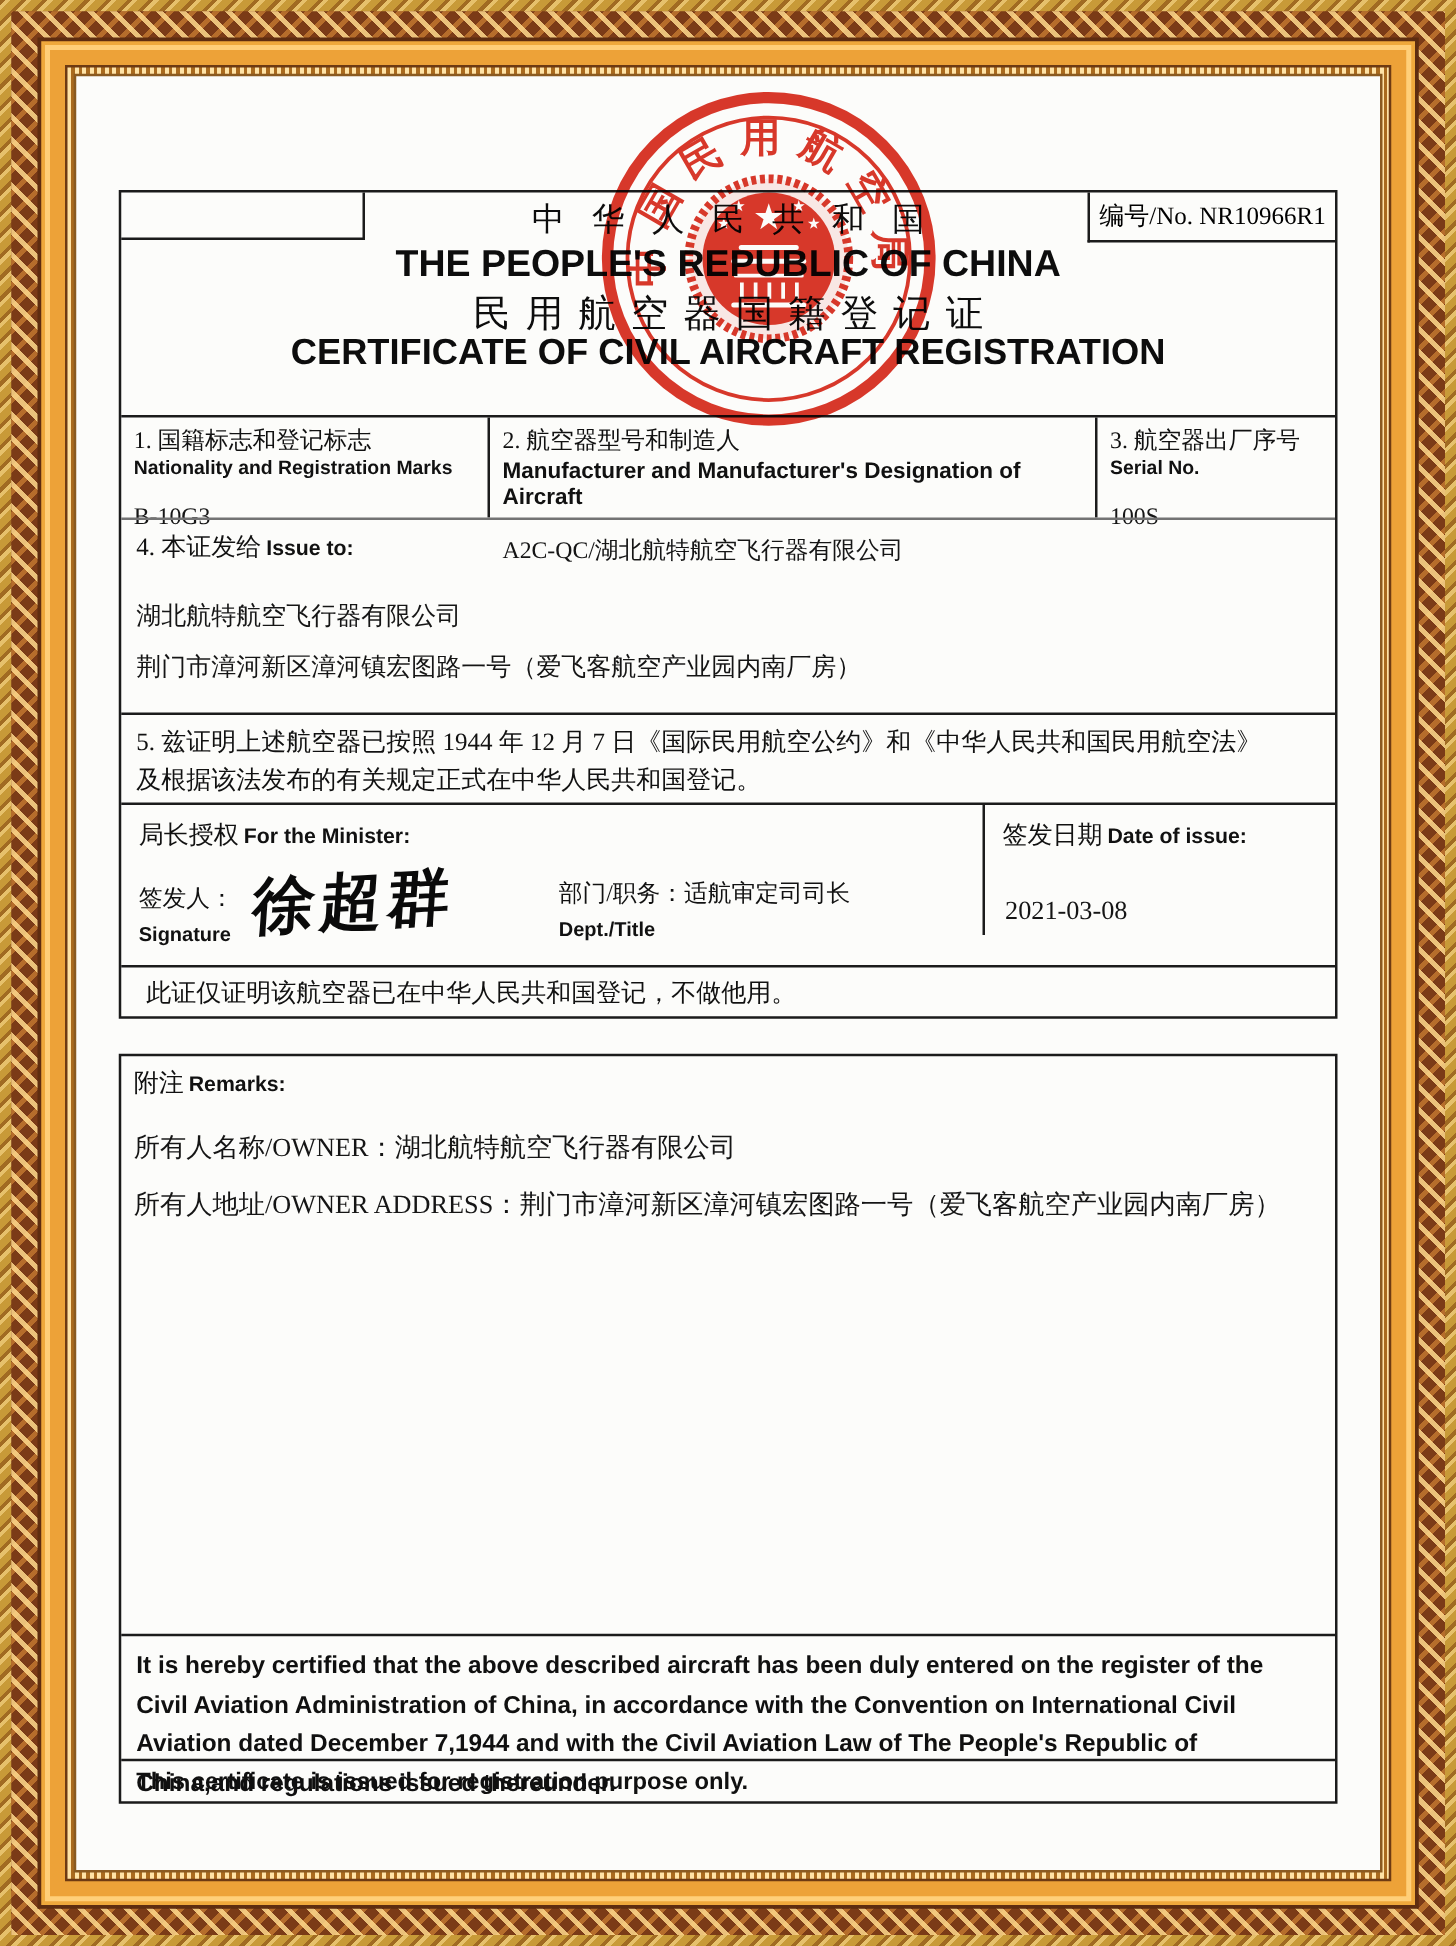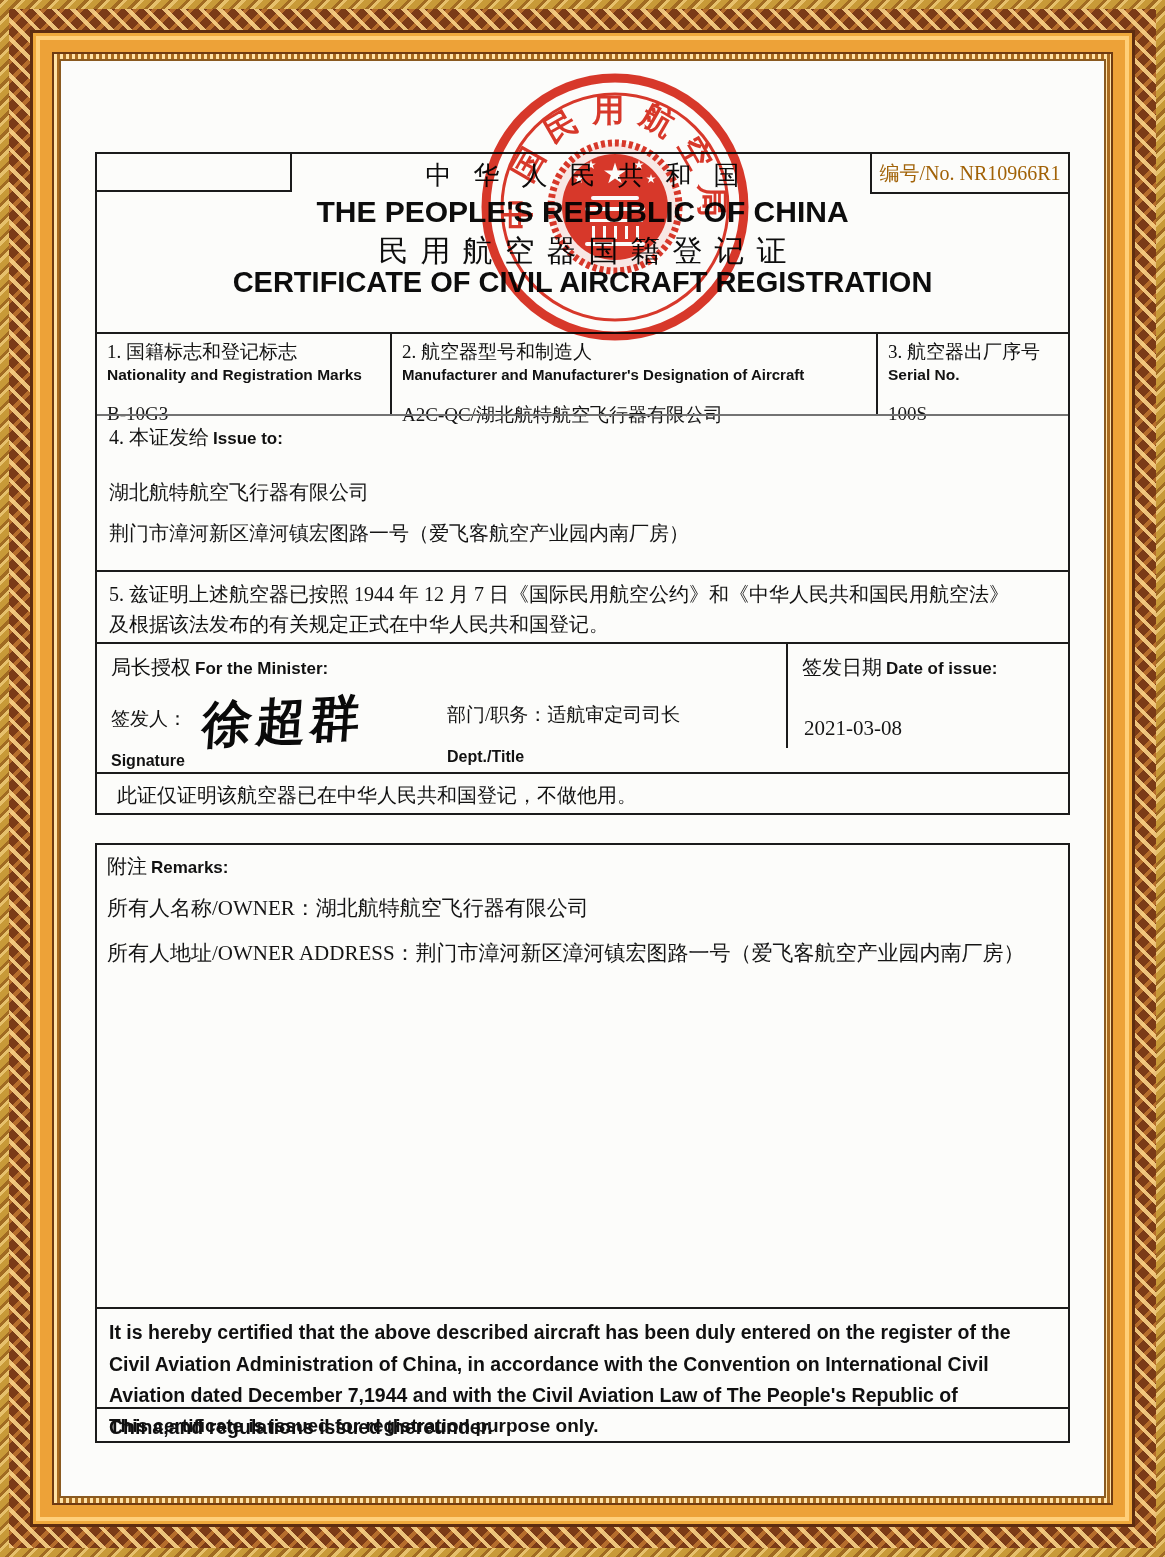--- a/index.html
+++ b/index.html
@@ -24,61 +24,61 @@
   .fr8{inset:54px;background:repeating-linear-gradient(90deg,#ffe3a6 0 3px,#a96a1e 3px 6px);}
   .fr9{inset:59px;background:#8a5a20;}
   .paper{position:absolute;inset:61px;background:#fcfcfa;}
 
   
   .boxA{position:absolute;left:34px;top:91px;width:975px;height:663px;border:2px solid #1b1b1b;}
   .boxB{position:absolute;left:34px;top:782px;width:975px;height:600px;border:2px solid #1b1b1b;}
 
   .blankBox{position:absolute;left:0;top:0;width:195px;height:38px;border-right:2px solid #1b1b1b;border-bottom:2px solid #1b1b1b;}
   .serialBox{position:absolute;right:0;top:0;width:198px;height:40px;border-left:2px solid #1b1b1b;border-bottom:2px solid #1b1b1b;
-             font-size:20px;line-height:38px;text-align:center;color:#a16207;}
+             font-size:20px;line-height:38px;text-align:center;color:#000000;}
 
   .titleWrap{position:absolute;left:0;right:0;top:0;text-align:center;color:#0d0d0d;}
   .tZhTop{position:absolute;left:0;right:0;top:4px;font-size:26px;letter-spacing:22px;padding-left:22px;}
   .tEnTop{position:absolute;left:0;right:0;top:41px;font-size:30px;font-weight:bold;font-family:"Liberation Sans","DejaVu Sans",sans-serif;}
   .tZhMain{position:absolute;left:0;right:0;top:77px;font-size:30px;letter-spacing:12px;padding-left:12px;}
   .tEnMain{position:absolute;left:0;right:0;top:112px;font-size:29px;font-weight:bold;font-family:"Liberation Sans","DejaVu Sans",sans-serif;}
 
   .rowA2{position:absolute;left:0;right:0;top:178px;height:82px;border-top:2px solid #1b1b1b;display:flex;}
   .cellA2{padding:5px 10px;}
   .c1{width:295px;border-right:2px solid #1b1b1b;}
   .c2{flex:1;border-right:2px solid #1b1b1b;}
   .c3{width:190px;}
   .lblZh{font-size:19px;color:#111;}
   .lblEn{font-size:15.5px;font-weight:bold;font-family:"Liberation Sans","DejaVu Sans",sans-serif;color:#111;margin-top:1px;}
-  .lblEnSm{font-size:15px;}
+  .lblEnSm{font-size:18px;}
   .val{font-size:19px;color:#151515;margin-top:19px;}
 
   .rowA3{position:absolute;left:0;right:0;top:260px;height:156px;border-top:2px solid #737373;padding:8px 12px;}
   .rowA4{position:absolute;left:0;right:0;top:416px;height:72px;border-top:2px solid #1b1b1b;padding:7px 12px;font-size:20px;line-height:1.5;color:#111;}
   .rowA5{position:absolute;left:0;right:0;top:488px;height:106px;border-top:2px solid #1b1b1b;display:flex;}
   .rowA6{position:absolute;left:0;right:0;top:618px;height:45px;border-top:2px solid #1b1b1b;font-size:20px;line-height:42px;padding-left:20px;color:#111;}
 
   .inlineZh{font-size:20px;color:#111;}
   .inlineEn{font-size:17px;font-weight:bold;font-family:"Liberation Sans","DejaVu Sans",sans-serif;color:#111;}
   .issueName{font-size:20px;color:#151515;margin-top:28px;}
   .issueAddr{font-size:20px;color:#151515;margin-top:14px;}
 
   .minCell{flex:1;position:relative;border-right:2px solid #1b1b1b;padding:10px 14px;}
   .dateCell{width:280px;position:relative;padding:10px 14px;}
   .signerBlock{position:absolute;left:14px;top:62px;}
   .sigZh{font-size:19px;color:#111;}
-  .sigEn{font-size:16px;font-weight:bold;font-family:"Liberation Sans","DejaVu Sans",sans-serif;color:#111;margin-top:20px;}
+  .sigEn{font-size:16px;font-weight:bold;font-family:"Liberation Sans","DejaVu Sans",sans-serif;color:#111;margin-top:8px;}
   .signature{position:absolute;left:105px;top:44px;font-size:50px;font-weight:bold;color:#0a0a0a;
              font-family:"DejaVu Serif","Liberation Serif",serif;transform:rotate(-3deg) skewX(-7deg);letter-spacing:4px;white-space:nowrap;}
   .deptBlock{position:absolute;left:350px;top:58px;}
   .dateVal{position:absolute;left:16px;top:72px;font-size:21px;color:#151515;}
 
   .remarksBody{position:absolute;left:0;right:0;top:0;height:462px;padding:6px 10px;}
   .remLine1{margin-top:2px;}
-  .remOwner{font-size:21px;color:#151515;margin-top:14px;}
+  .remOwner{font-size:21px;color:#151515;margin-top:24px;}
   .remAddr{font-size:21px;color:#151515;margin-top:12px;line-height:1.9;}
   .engPara{position:absolute;left:0;right:0;top:462px;height:81px;border-top:2px solid #1b1b1b;padding:8px 12px;
            font-size:19.5px;font-weight:bold;font-family:"Liberation Sans","DejaVu Sans",sans-serif;color:#101010;line-height:1.62;}
   .footLine{position:absolute;left:0;right:0;top:562px;height:36px;border-top:2px solid #1b1b1b;padding-left:12px;
             font-size:19px;font-weight:bold;font-family:"Liberation Sans","DejaVu Sans",sans-serif;color:#101010;line-height:33px;}
 
   
   .seal{position:absolute;left:478px;top:70px;width:274px;height:274px;mix-blend-mode:multiply;opacity:.93;z-index:6;}
 </style>
 </head>

